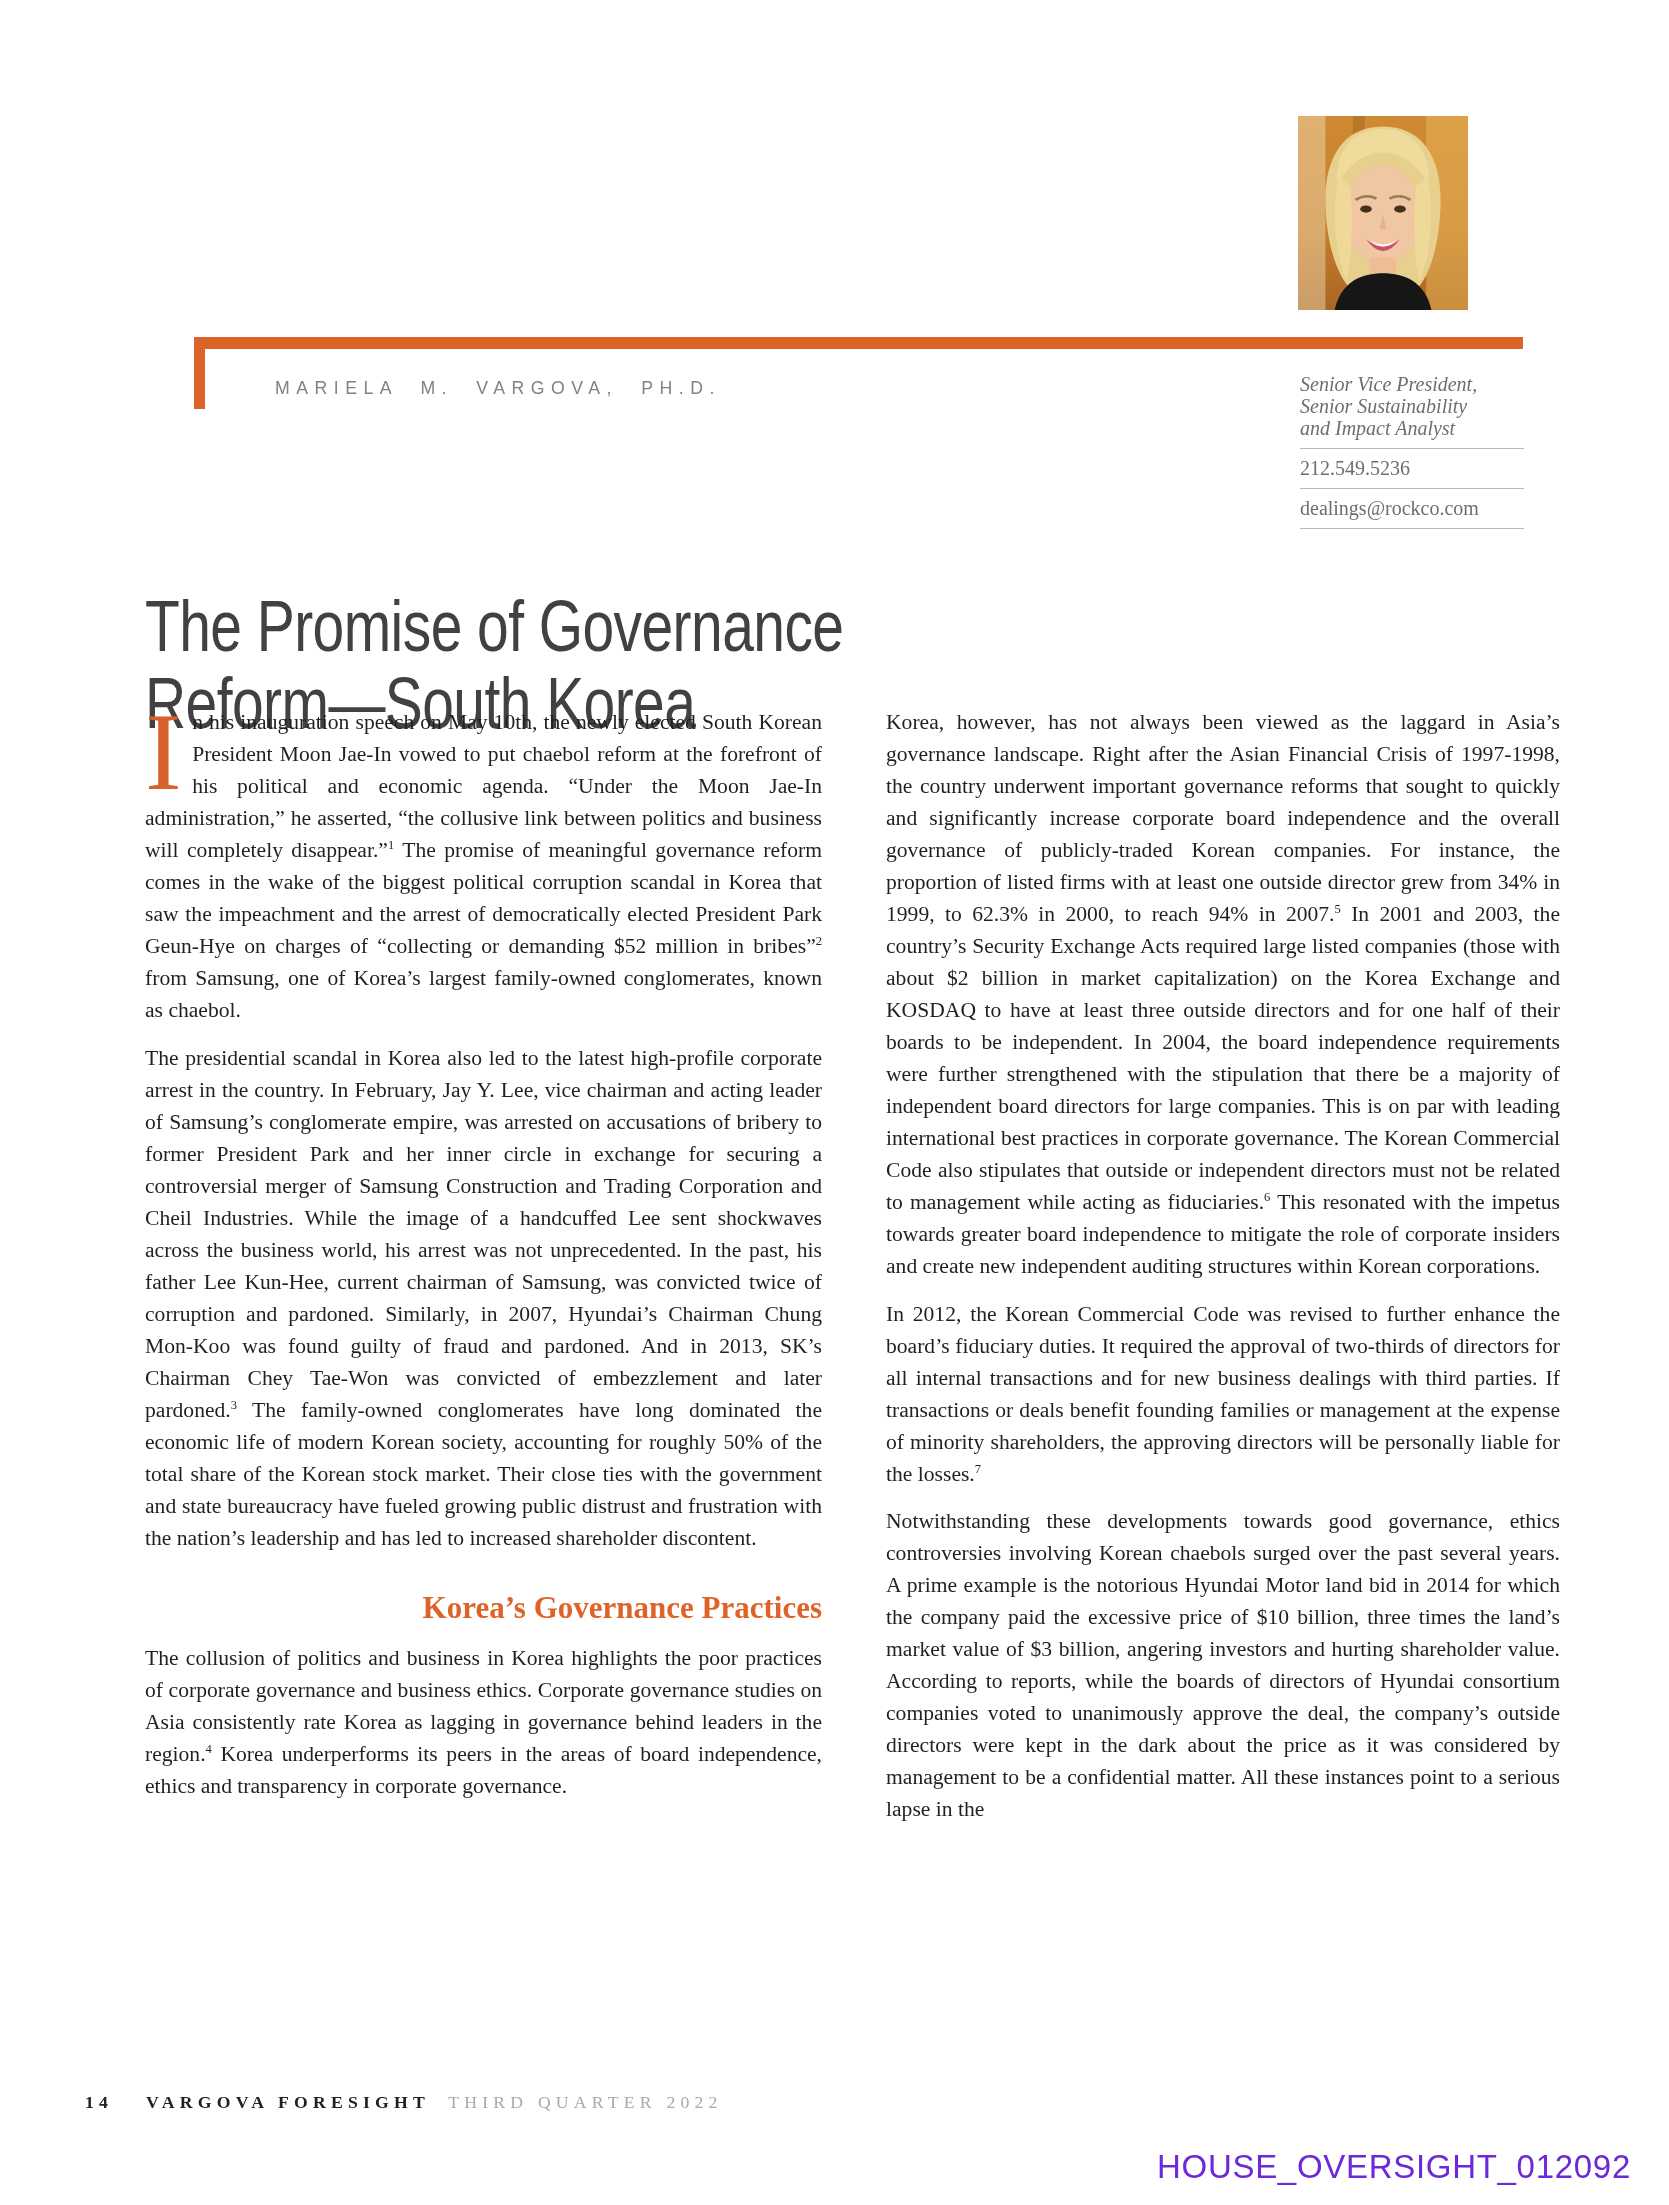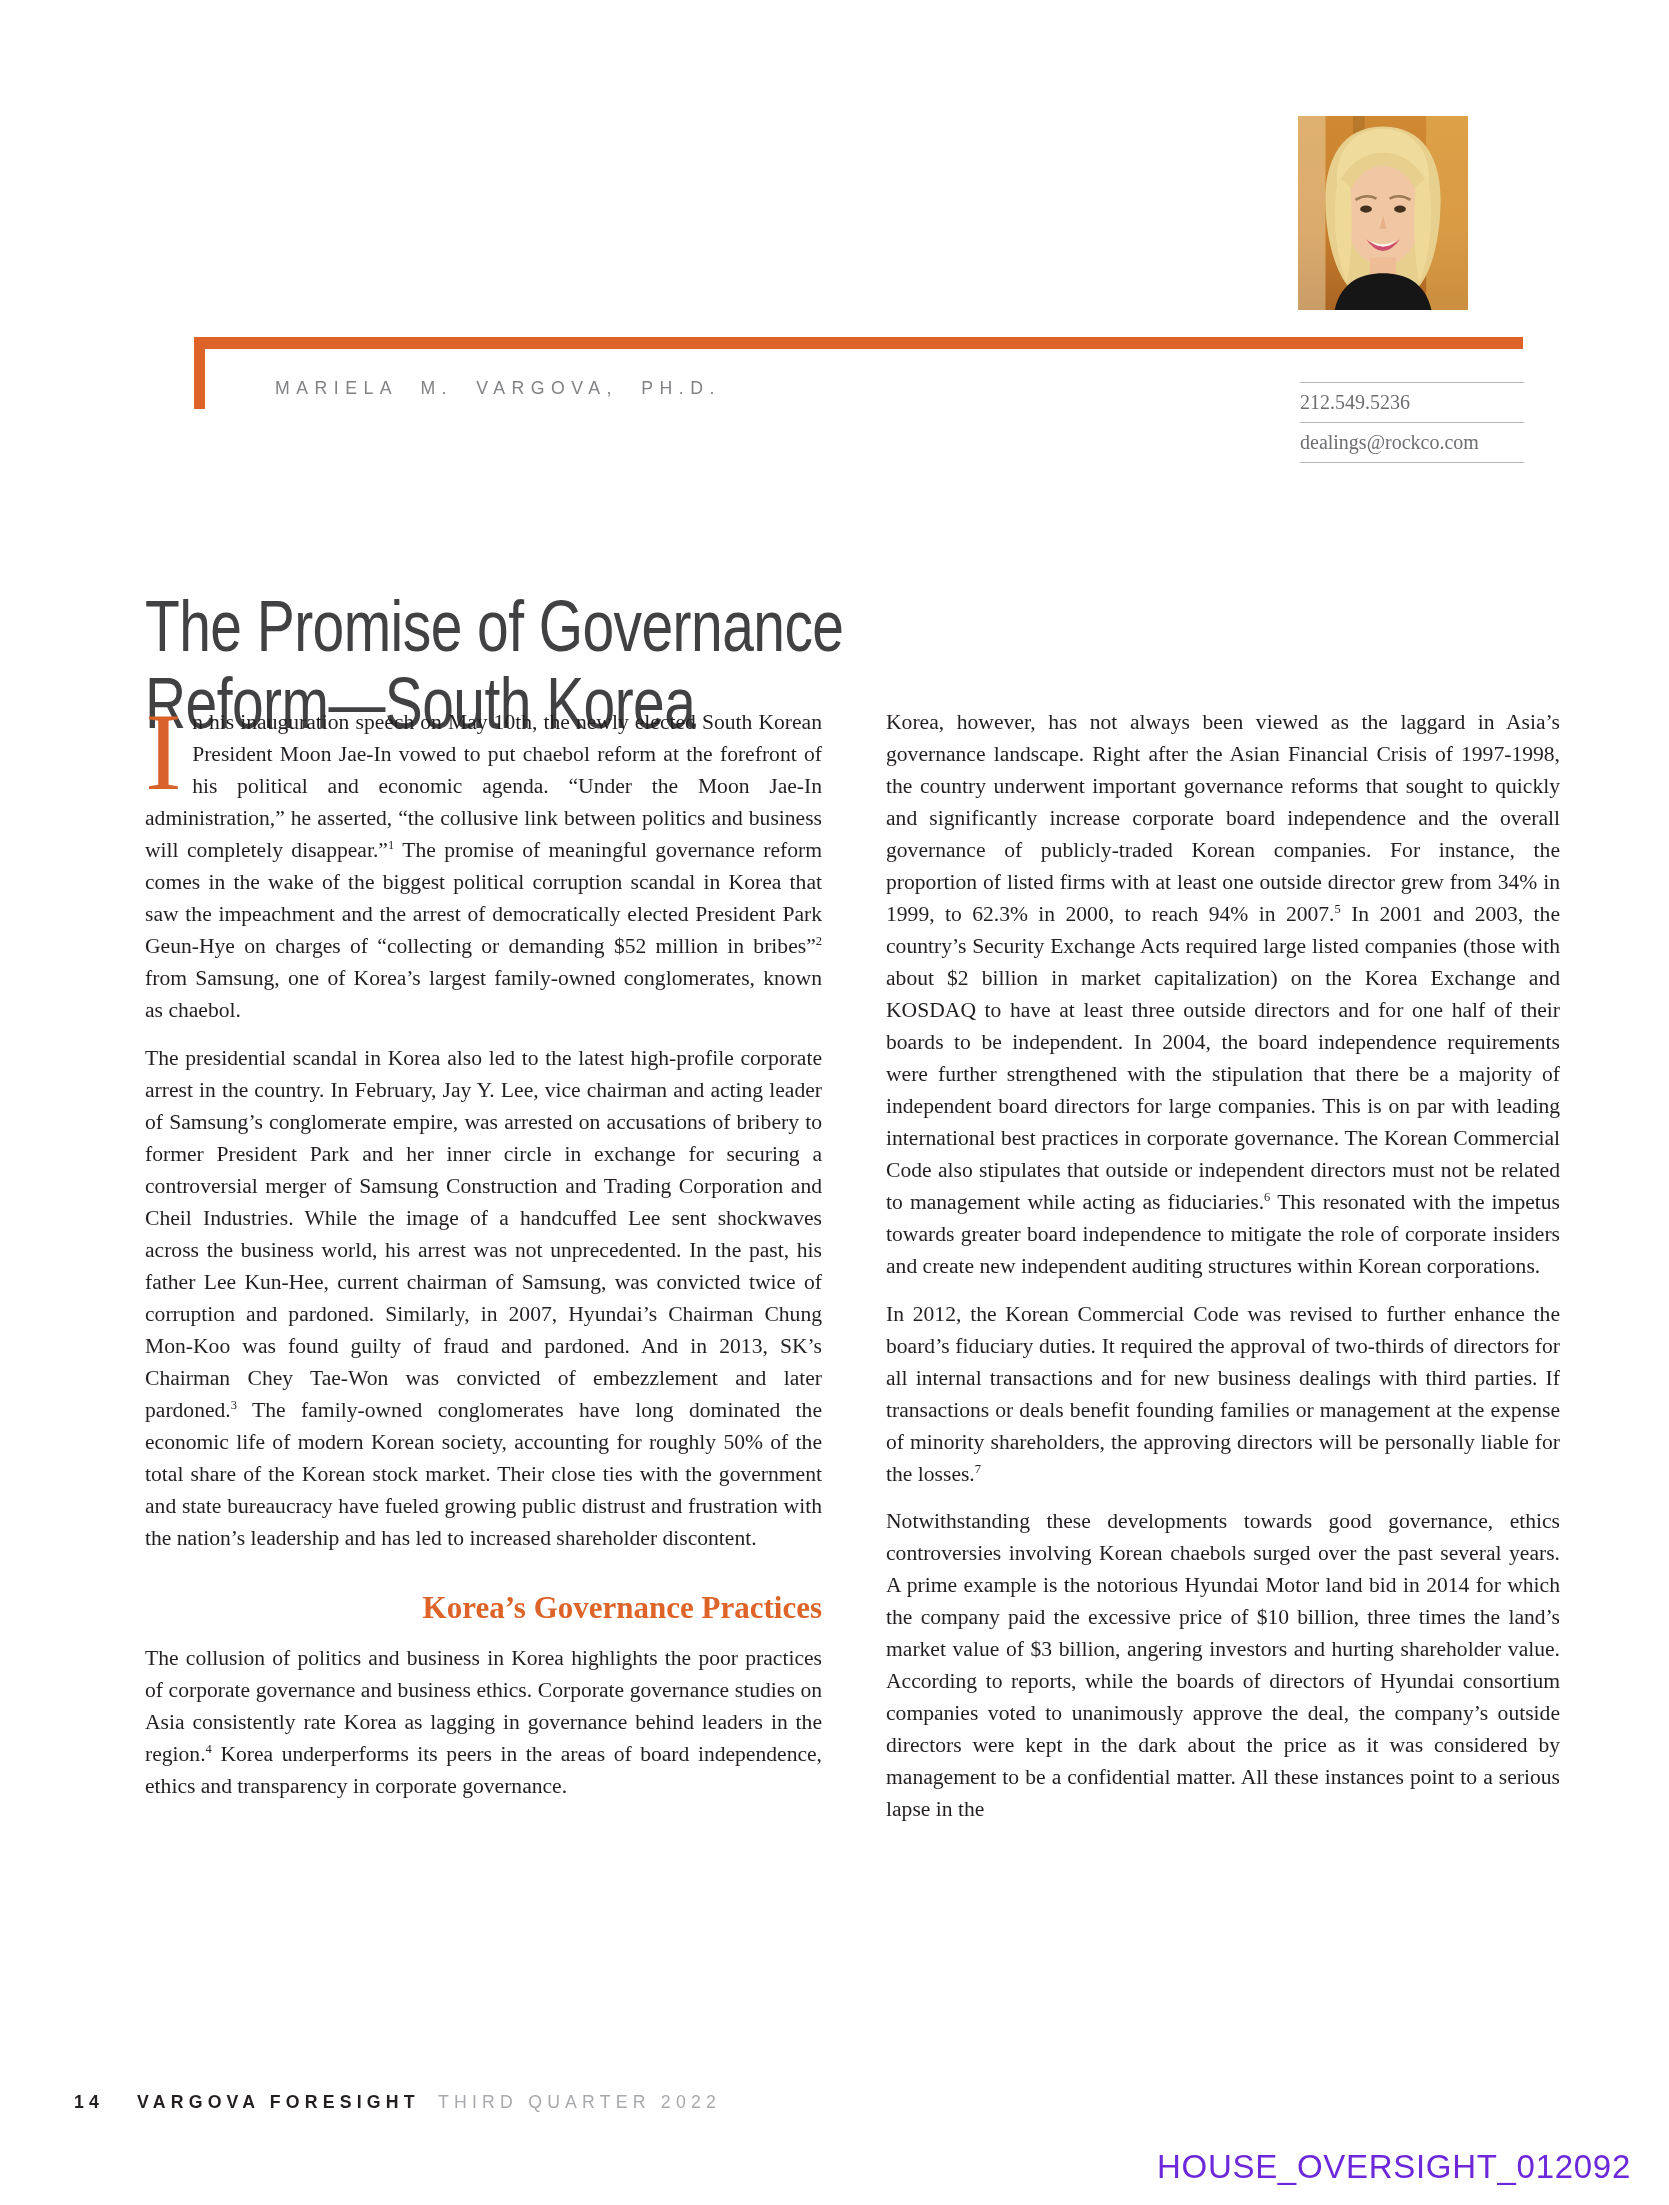--- a/index.html
+++ b/index.html
@@ -57,22 +57,22 @@
 
   .section-heading {
     color:#dd6328; font-weight:bold;
     font-size:31px; line-height:34px;
     margin:37px 0 17px 0; text-align:right;
     letter-spacing:0;
   }
 
   
   .footer {
-    position:absolute; left:74px; top:2092px;
-    font-family:Liberation Sans, sans-serif; font-size:17.7px; letter-spacing:5.2px;
+    position:absolute; left:85px; top:2092px;
+    font-family:Liberation Serif, serif; font-size:17.7px; letter-spacing:5.2px;
     display:flex; align-items:baseline; white-space:nowrap;
   }
   .footer .num  { font-weight:bold; color:#231f20; margin-right:33px; }
   .footer .pub  { font-weight:bold; color:#231f20; margin-right:18.3px; }
   .footer .issue{ color:#a7a9ac; }
 
   
   .stamp {
     position:absolute; left:1157px; top:2148px;
     font-family:"Liberation Sans", sans-serif; font-size:33px; color:#6d28d9;
@@ -113,20 +113,23 @@
       <path d="M56 296 C 66 252 98 240 130 240 C 162 240 194 252 204 296 Z" fill="#161616"></path>
     </svg>
   </div>
 
   <div class="bracket-h"></div>
   <div class="bracket-v"></div>
 
   <div class="author-name">MARIELA M. VARGOVA, PH.D.</div>
 
   <div class="contact">
+    <div class="titles">Senior Vice President,
+Senior Sustainability
+and Impact Analyst</div>
     <div class="rule"></div>
     <div class="line">212.549.5236</div>
     <div class="rule"></div>
     <div class="line">dealings@rockco.com</div>
     <div class="rule"></div>
   </div>
 
   <h1 class="title">The Promise of Governance
 Reform—South Korea</h1>
 

